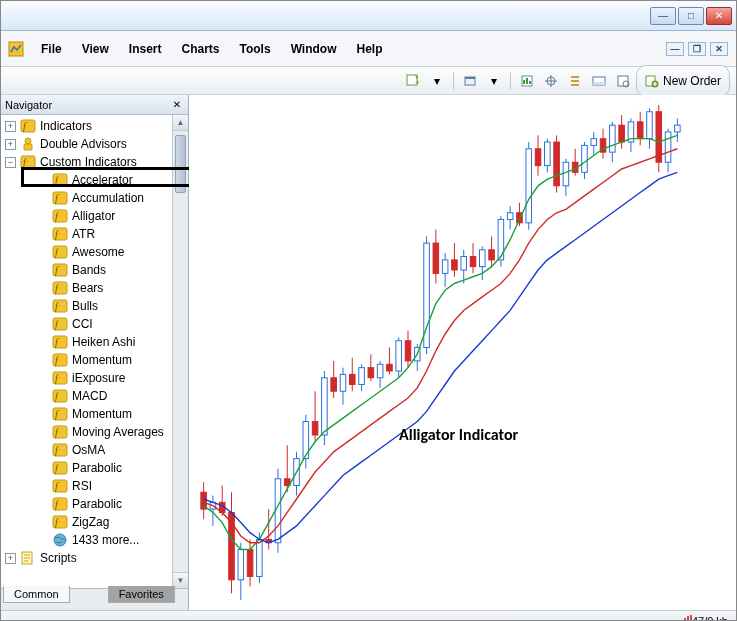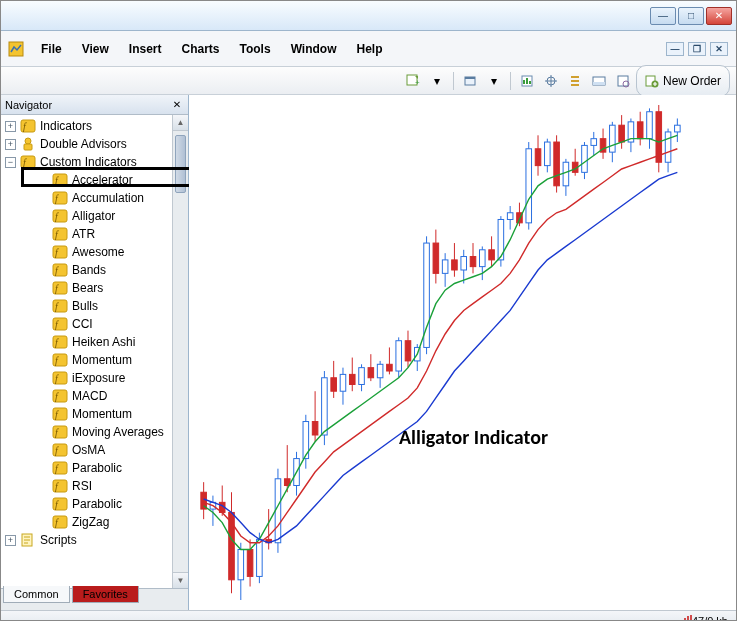--- a/index.html
+++ b/index.html
@@ -135,21 +135,21 @@
     padding:2px 10px;
     border:1px solid #a0acb8;
     border-top:none;
     background:#f6f8fa;
     font-size:11px;
     cursor:pointer;
     margin-right:2px;
     position:relative;
     top:1px;
   }
-  .nav-tab.inactive { background:#b91c1c; }
+  .nav-tab.inactive { background:#a3a3a3;margin-left:36px; }
   .chart-area { flex:1; position:relative; background:#fff; overflow:hidden; }
   .annotation {
     position:absolute;
     font-family: Calibri, sans-serif;
     font-weight:bold;
     color:#000;
     white-space:nowrap;
   }
   .statusbar {
     height:20px;
@@ -487,20 +487,30 @@
           </div>
           <div class="tree-row indent2">
             <span class="tree-lines"></span>
             <span class="tree-icon">
               <svg width="16" height="16" viewBox="0 0 16 16">
                 <rect x="1" y="2" width="14" height="12" rx="2" fill="#f4c430" stroke="#c89a10"></rect>
                 <text x="3" y="12" font-size="10" font-style="italic" fill="#7a5a00" font-family="serif">f</text>
               </svg>
             </span>
             <span>ZigZag</span>
+          </div>
+          <div class="tree-row indent2">
+            <span class="tree-lines"></span>
+            <span class="tree-icon">
+              <svg width="16" height="16" viewBox="0 0 16 16">
+                <circle cx="8" cy="8" r="6" fill="#6ab0e8" stroke="#3a7ab8"></circle>
+                <path d="M3 6 Q6 4 8 6 Q10 8 13 7 M4 10 Q7 12 10 10" stroke="#3a8a3a" fill="none"></path>
+              </svg>
+            </span>
+            <span>1433 more...</span>
           </div>
           <div class="tree-row ">
             <span class="expander">+</span>
             <span class="tree-icon">
               <svg width="16" height="16" viewBox="0 0 16 16">
                 <rect x="2" y="2" width="10" height="12" fill="#fff4c0" stroke="#c8a820"></rect>
                 <path d="M4 5 h6 M4 8 h6 M4 11 h4" stroke="#c8a820"></path>
               </svg>
             </span>
             <span>Scripts</span>
@@ -623,21 +633,21 @@
         <line x1="469.77884615384613" y1="10" x2="469.77884615384613" y2="77.34693877551024" stroke="#d02a2a" stroke-width="1"></line>
         <rect x="466.9923076923077" y="16.734693877551024" width="5.573076923076923" height="50.51020408163265" fill="#d02a2a" stroke="#d02a2a"></rect>
         <line x1="479.0673076923077" y1="33.57142857142861" x2="479.0673076923077" y2="77.34693877551024" stroke="#2a6fe0" stroke-width="1"></line>
         <rect x="476.28076923076924" y="36.93877551020404" width="5.573076923076923" height="30.306122448979636" fill="#fff" stroke="#2a6fe0"></rect>
         <line x1="488.3557692307692" y1="23.469387755102048" x2="488.3557692307692" y2="47.0408163265306" stroke="#2a6fe0" stroke-width="1"></line>
         <rect x="485.5692307692308" y="30.20408163265307" width="5.573076923076923" height="6.734693877550967" fill="#fff" stroke="#2a6fe0"></rect>
         <path d="M14.64423076923077 410.7142857142857 L23.93269230769231 417.44897959183675 L33.22115384615385 427.55102040816325 L42.50961538461538 444.38775510204084 L51.79807692307692 454.48979591836735 L61.08653846153846 454.48979591836735 L70.375 444.38775510204084 L79.66346153846155 427.55102040816325 L88.95192307692308 410.7142857142857 L98.24038461538461 393.8775510204082 L107.52884615384616 377.0408163265306 L116.8173076923077 360.2040816326531 L126.10576923076923 346.73469387755097 L135.39423076923077 336.63265306122446 L144.68269230769232 329.8979591836735 L153.97115384615384 323.1632653061224 L163.2596153846154 316.42857142857144 L172.54807692307693 309.6938775510204 L181.83653846153845 302.9591836734694 L191.125 296.2244897959183 L200.41346153846155 289.48979591836735 L209.70192307692307 282.7551020408163 L218.9903846153846 272.65306122448976 L228.27884615384616 259.18367346938777 L237.56730769230768 232.24489795918367 L246.85576923076923 208.67346938775512 L256.1442307692308 195.20408163265307 L265.4326923076923 188.469387755102 L274.72115384615387 185.1020408163265 L284.00961538461536 181.73469387755102 L293.2980769230769 178.36734693877554 L302.58653846153845 171.63265306122452 L311.875 161.53061224489795 L321.16346153846155 144.69387755102042 L330.4519230769231 124.48979591836735 L339.74038461538464 104.28571428571428 L349.02884615384613 90.81632653061223 L358.3173076923077 84.08163265306126 L367.6057692307692 80.71428571428572 L376.8942307692308 77.34693877551024 L386.1826923076923 73.9795918367347 L395.47115384615387 67.24489795918367 L404.75961538461536 60.51020408163265 L414.0480769230769 53.77551020408163 L423.33653846153845 50.40816326530609 L432.625 47.0408163265306 L441.91346153846155 43.67346938775506 L451.2019230769231 43.67346938775506 L460.4903846153846 43.67346938775506 L469.77884615384613 47.0408163265306 L479.0673076923077 43.67346938775506 L488.3557692307692 40.30612244897958" fill="none" stroke="#1aa038" stroke-width="1.4"></path>
         <path d="M14.64423076923077 407.34693877551024 L23.93269230769231 410.7142857142857 L33.22115384615385 417.44897959183675 L42.50961538461538 427.55102040816325 L51.79807692307692 441.0204081632653 L61.08653846153846 447.7551020408163 L70.375 447.7551020408163 L79.66346153846155 441.0204081632653 L88.95192307692308 430.9183673469388 L98.24038461538461 417.44897959183675 L107.52884615384616 403.9795918367347 L116.8173076923077 390.51020408163265 L126.10576923076923 377.0408163265306 L135.39423076923077 366.9387755102041 L144.68269230769232 356.8367346938776 L153.97115384615384 350.1020408163265 L163.2596153846154 343.36734693877554 L172.54807692307693 336.63265306122446 L181.83653846153845 329.8979591836735 L191.125 323.1632653061224 L200.41346153846155 316.42857142857144 L209.70192307692307 309.6938775510204 L218.9903846153846 302.9591836734694 L228.27884615384616 292.8571428571429 L237.56730769230768 276.0204081632653 L246.85576923076923 255.81632653061223 L256.1442307692308 238.9795918367347 L265.4326923076923 225.51020408163265 L274.72115384615387 215.40816326530614 L284.00961538461536 208.67346938775512 L293.2980769230769 201.9387755102041 L302.58653846153845 195.20408163265307 L311.875 188.469387755102 L321.16346153846155 178.36734693877554 L330.4519230769231 164.8979591836735 L339.74038461538464 148.0612244897959 L349.02884615384613 134.59183673469386 L358.3173076923077 124.48979591836735 L367.6057692307692 117.75510204081633 L376.8942307692308 114.38775510204084 L386.1826923076923 107.65306122448982 L395.47115384615387 100.9183673469388 L404.75961538461536 94.18367346938771 L414.0480769230769 87.44897959183669 L423.33653846153845 80.71428571428572 L432.625 73.9795918367347 L441.91346153846155 70.61224489795921 L451.2019230769231 67.24489795918367 L460.4903846153846 63.87755102040819 L469.77884615384613 60.51020408163265 L479.0673076923077 57.14285714285717 L488.3557692307692 53.77551020408163" fill="none" stroke="#d02a2a" stroke-width="1.4"></path>
         <path d="M14.64423076923077 403.9795918367347 L23.93269230769231 407.34693877551024 L33.22115384615385 410.7142857142857 L42.50961538461538 417.44897959183675 L51.79807692307692 427.55102040816325 L61.08653846153846 437.65306122448976 L70.375 444.38775510204084 L79.66346153846155 447.7551020408163 L88.95192307692308 444.38775510204084 L98.24038461538461 437.65306122448976 L107.52884615384616 430.9183673469388 L116.8173076923077 420.81632653061223 L126.10576923076923 410.7142857142857 L135.39423076923077 400.61224489795916 L144.68269230769232 390.51020408163265 L153.97115384615384 380.40816326530614 L163.2596153846154 373.67346938775506 L172.54807692307693 366.9387755102041 L181.83653846153845 360.2040816326531 L191.125 353.46938775510205 L200.41346153846155 346.73469387755097 L209.70192307692307 340 L218.9903846153846 333.265306122449 L228.27884615384616 326.53061224489795 L237.56730769230768 316.42857142857144 L246.85576923076923 302.9591836734694 L256.1442307692308 289.48979591836735 L265.4326923076923 276.0204081632653 L274.72115384615387 265.9183673469388 L284.00961538461536 255.81632653061223 L293.2980769230769 245.71428571428572 L302.58653846153845 235.61224489795916 L311.875 225.51020408163265 L321.16346153846155 215.40816326530614 L330.4519230769231 201.9387755102041 L339.74038461538464 188.469387755102 L349.02884615384613 175 L358.3173076923077 164.8979591836735 L367.6057692307692 158.16326530612247 L376.8942307692308 151.42857142857144 L386.1826923076923 144.69387755102042 L395.47115384615387 137.95918367346934 L404.75961538461536 131.22448979591837 L414.0480769230769 124.48979591836735 L423.33653846153845 117.75510204081633 L432.625 111.0204081632653 L441.91346153846155 104.28571428571428 L451.2019230769231 97.55102040816325 L460.4903846153846 90.81632653061223 L469.77884615384613 84.08163265306126 L479.0673076923077 80.71428571428572 L488.3557692307692 77.34693877551024" fill="none" stroke="#1a3ad0" stroke-width="1.4"></path>
       </svg>
-    <div class="annotation" style="left:210px;top:330px;font-size:20px;">Alligator Indicator</div>
+    <div class="annotation" style="left:210px;top:330px;font-size:16px;">Alligator Indicator</div>
   </div>
 </div>
 
 <div class="statusbar">
   <div class="signal-bars">
     <span></span>
       <span></span>
       <span></span>
       <span></span>
       <span></span>

